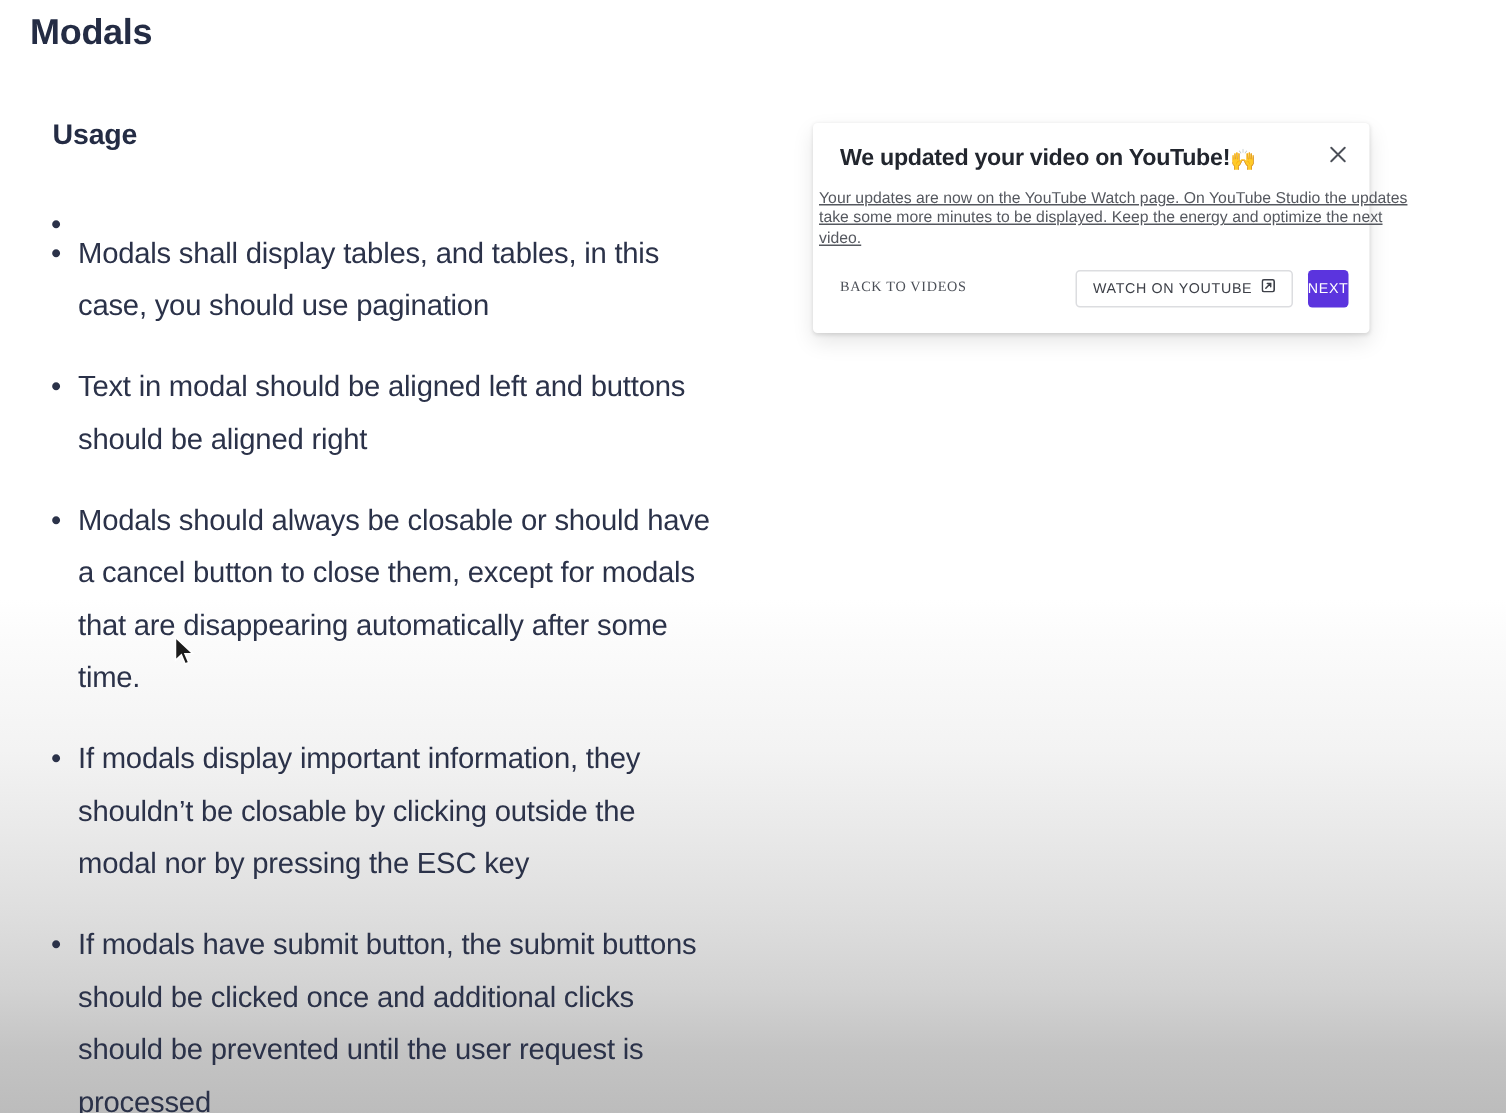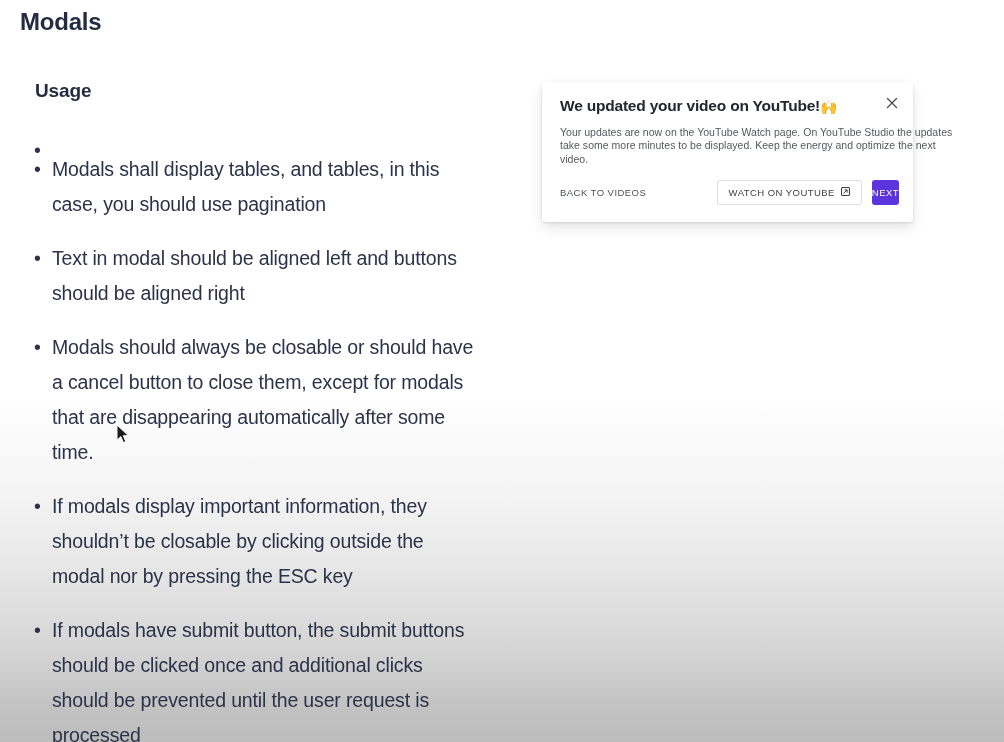--- a/index.html
+++ b/index.html
@@ -117,28 +117,29 @@
     top: 12px;
     width: 18px;
     height: 18px;
     cursor: pointer;
     color: #4b4f57;
   }
   #modal-close svg { display: block; }
 
   #modal-body {
     position: absolute;
-    left: 18px;
+    left: 4px;
     top: 44px;
     width: 396px;
     margin: 0;
     font-size: 10.5px;
     line-height: 13.4px;
     color: #55585f;
     letter-spacing: 0.02px;
+    text-decoration: underline;
   }
 
   #modal-actions {
     position: absolute;
     left: 18px;
     right: 14px;
     top: 97px;
     height: 26px;
     display: flex;
     align-items: center;
@@ -146,21 +147,21 @@
   }
 
   #back-to-videos {
     font-size: 9.5px;
     letter-spacing: 0.45px;
     color: #4c5058;
     background: none;
     border: none;
     padding: 0;
     cursor: pointer;
-    font-family: Liberation Sans, sans-serif;
+    font-family: Liberation Serif, serif;
     white-space: nowrap;
   }
 
   .right-actions {
     display: flex;
     align-items: center;
     gap: 10px;
     margin-left: 38px;
   }
 

